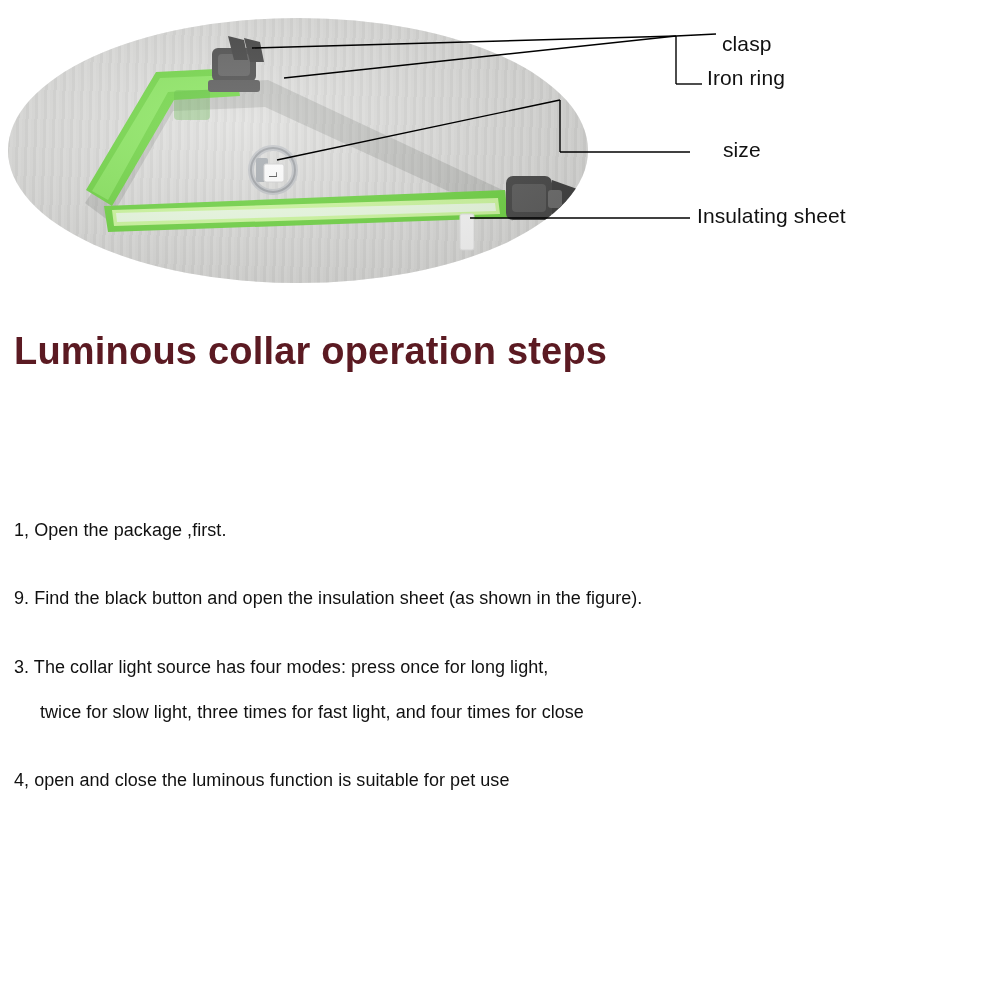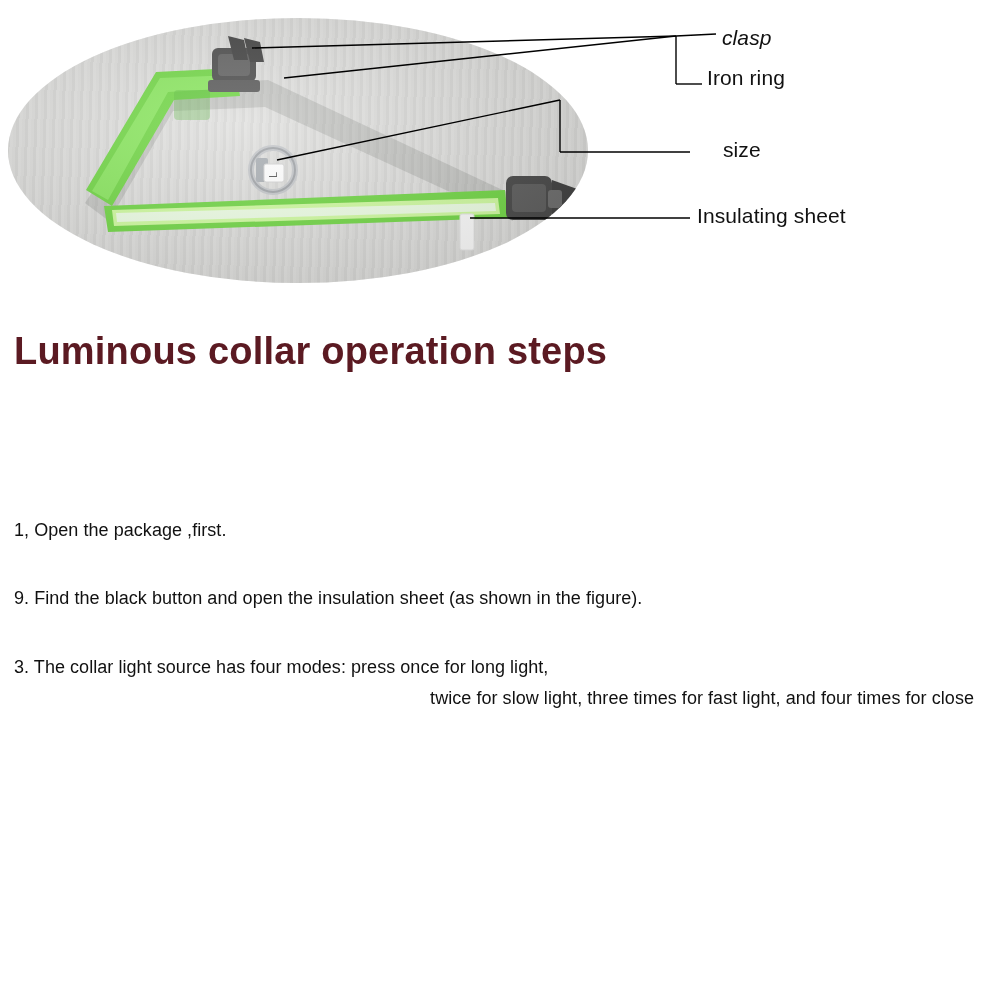--- a/index.html
+++ b/index.html
@@ -57,21 +57,21 @@
 
   
   .callout {
     position: absolute;
     font-family: "Liberation Sans", sans-serif;
     font-size: 21px;
     color: #111111;
     white-space: nowrap;
     letter-spacing: 0.1px;
   }
-  .callout-clasp { left: 722px; top: 26px; font-style: italic; }
+  .callout-clasp { left: 722px; top: 32px; }
   .callout-ironring { left: 707px; top: 66px; text-align: center; }
   .callout-size { left: 723px; top: 138px; }
   .callout-insulating { left: 697px; top: 204px; text-align: center; }
 
   
   .leaders {
     position: absolute;
     left: 0; top: 0;
     width: 1000px;
     height: 300px;
@@ -100,22 +100,21 @@
   .step {
     font-size: 18px;
     color: #111111;
     line-height: 1.35;
     margin-bottom: 44px;
     letter-spacing: 0.05px;
   }
   .step .cont {
     display: block;
     padding-left: 26px;
-    margin-top: 7px;
-    text-align: right;
+    margin-top: 21px;
   }
   .step:last-child { margin-bottom: 0; }
 </style>
 </head>
 <body>
 
 <div class="diagram">
 
   <div class="photo-oval">
     <svg viewBox="0 0 580 265" preserveAspectRatio="none">
@@ -194,14 +193,17 @@
 
   <div class="step">
     <span>9. Find the black button and open the insulation sheet (as shown in the figure).</span>
   </div>
 
   <div class="step">
     <span>3. The collar light source has four modes: press once for long light,</span>
     <span class="cont">twice for slow light, three times for fast light, and four times for close</span>
   </div>
 
+  <div class="step">
+    <span>4, open and close the luminous function is suitable for pet use</span>
+  </div>
 
 </div>
 
 </body></html>

